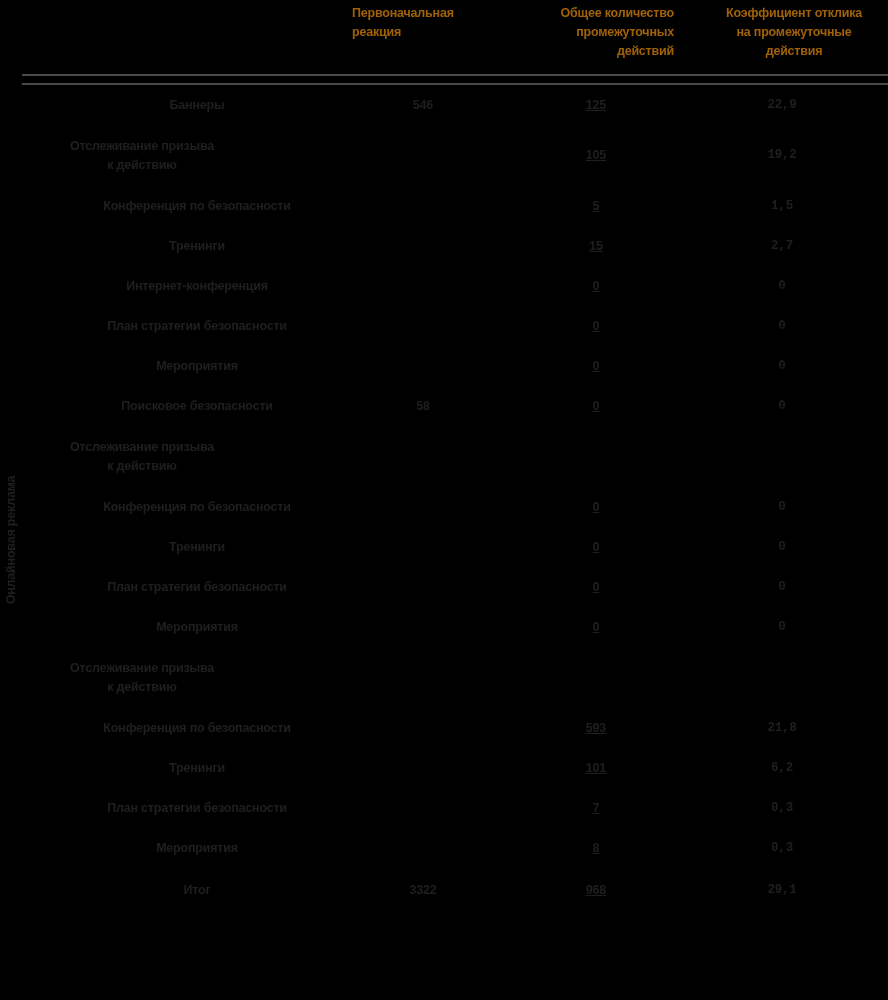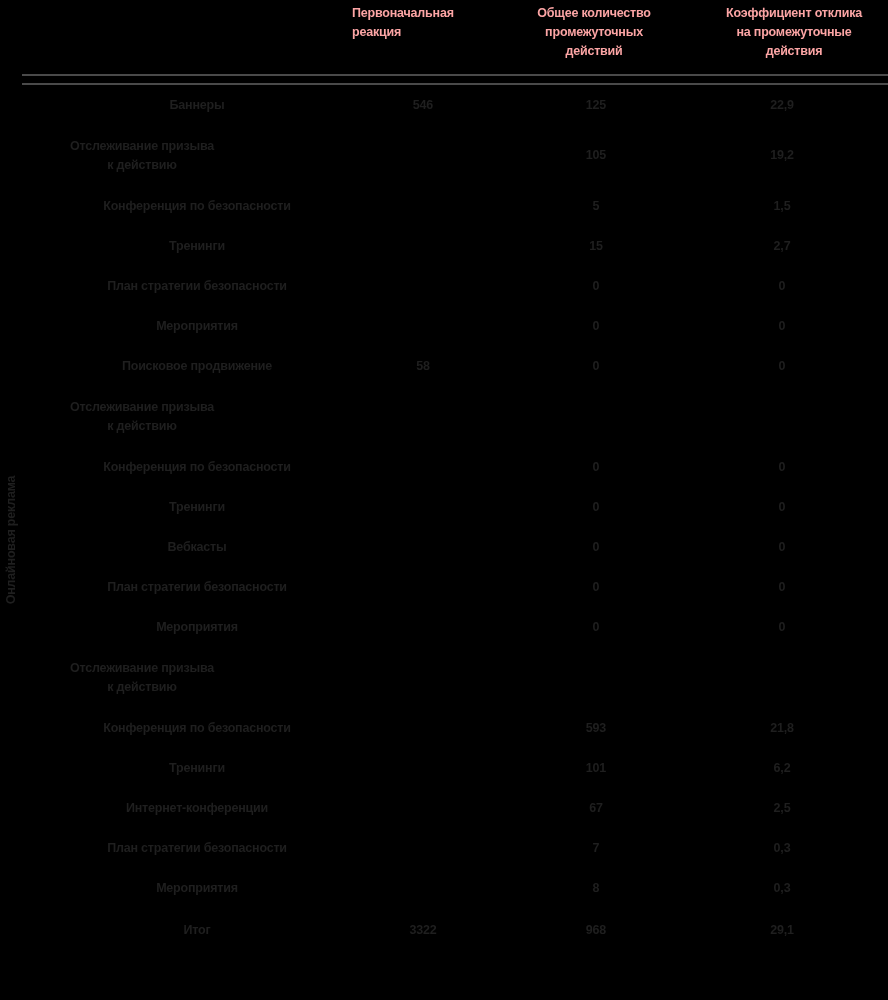--- a/index.html
+++ b/index.html
@@ -59,32 +59,32 @@
   col.c-init   { width: 158px; }
   col.c-total  { width: 190px; }
   col.c-rate   { width: 194px; }
 
   thead th {
     vertical-align: top;
     padding: 4px 0 0 0;
     font-size: 12.5px;
     font-weight: bold;
     line-height: 19px;
-    color: #fca5a5;
+    color: #a16207;
     letter-spacing: -0.2px;
     height: 74px;
     box-sizing: border-box;
   }
   thead th.h-label { }
   thead th.h-init {
     text-align: left;
     padding-left: 6px;
   }
   thead th.h-total {
-    text-align: center;
+    text-align: right;
     padding-left: 10px;
   }
   thead th.h-rate {
     text-align: center;
     padding-left: 6px;
   }
   thead th .hw {
     display: block;
     width: 152px;
   }
@@ -123,22 +123,22 @@
     padding-right: 4px;
   }
   td.label .two {
     display: block;
     width: 180px;
   }
   td.num {
     text-align: center;
   }
   td.num.init  { padding-right: 4px; }
-  td.num.total { padding-right: 6px; }
-  td.num.rate  { padding-right: 18px; }
+  td.num.total { padding-right: 6px; text-decoration: underline; }
+  td.num.rate  { padding-right: 18px; font-family: Liberation Mono, monospace; }
 
   tr.total-row td {
     height: 44px;
   }
 </style>
 </head>
 <body>
 
 <div class="sheet">
 
@@ -209,33 +209,39 @@
           <td class="num total">5</td>
           <td class="num rate">1,5</td>
         </tr>
         <tr>
           <td class="label">Тренинги</td>
           <td class="num init"></td>
           <td class="num total">15</td>
           <td class="num rate">2,7</td>
         </tr>
         <tr>
+          <td class="label">Интернет-конференция</td>
+          <td class="num init"></td>
+          <td class="num total">0</td>
+          <td class="num rate">0</td>
+        </tr>
+        <tr>
           <td class="label">План стратегии безопасности</td>
           <td class="num init"></td>
           <td class="num total">0</td>
           <td class="num rate">0</td>
         </tr>
         <tr>
           <td class="label">Мероприятия</td>
           <td class="num init"></td>
           <td class="num total">0</td>
           <td class="num rate">0</td>
         </tr>
         <tr>
-          <td class="label">Поисковое продвижение</td>
+          <td class="label">Поисковое безопасности</td>
           <td class="num init">58</td>
           <td class="num total">0</td>
           <td class="num rate">0</td>
         </tr>
         <tr class="tall">
           <td class="label">
             <span class="two"><span>Отслеживание призыва</span><br><span>к действию</span></span>
           </td>
           <td class="num init"></td>
           <td class="num total"></td>
@@ -247,26 +253,20 @@
           <td class="num total">0</td>
           <td class="num rate">0</td>
         </tr>
         <tr>
           <td class="label">Тренинги</td>
           <td class="num init"></td>
           <td class="num total">0</td>
           <td class="num rate">0</td>
         </tr>
         <tr>
-          <td class="label">Вебкасты</td>
-          <td class="num init"></td>
-          <td class="num total">0</td>
-          <td class="num rate">0</td>
-        </tr>
-        <tr>
           <td class="label">План стратегии безопасности</td>
           <td class="num init"></td>
           <td class="num total">0</td>
           <td class="num rate">0</td>
         </tr>
         <tr>
           <td class="label">Мероприятия</td>
           <td class="num init"></td>
           <td class="num total">0</td>
           <td class="num rate">0</td>
@@ -283,26 +283,20 @@
           <td class="label">Конференция по безопасности</td>
           <td class="num init"></td>
           <td class="num total">593</td>
           <td class="num rate">21,8</td>
         </tr>
         <tr>
           <td class="label">Тренинги</td>
           <td class="num init"></td>
           <td class="num total">101</td>
           <td class="num rate">6,2</td>
-        </tr>
-        <tr>
-          <td class="label">Интернет-конференции</td>
-          <td class="num init"></td>
-          <td class="num total">67</td>
-          <td class="num rate">2,5</td>
         </tr>
         <tr>
           <td class="label">План стратегии безопасности</td>
           <td class="num init"></td>
           <td class="num total">7</td>
           <td class="num rate">0,3</td>
         </tr>
         <tr>
           <td class="label">Мероприятия</td>
           <td class="num init"></td>

